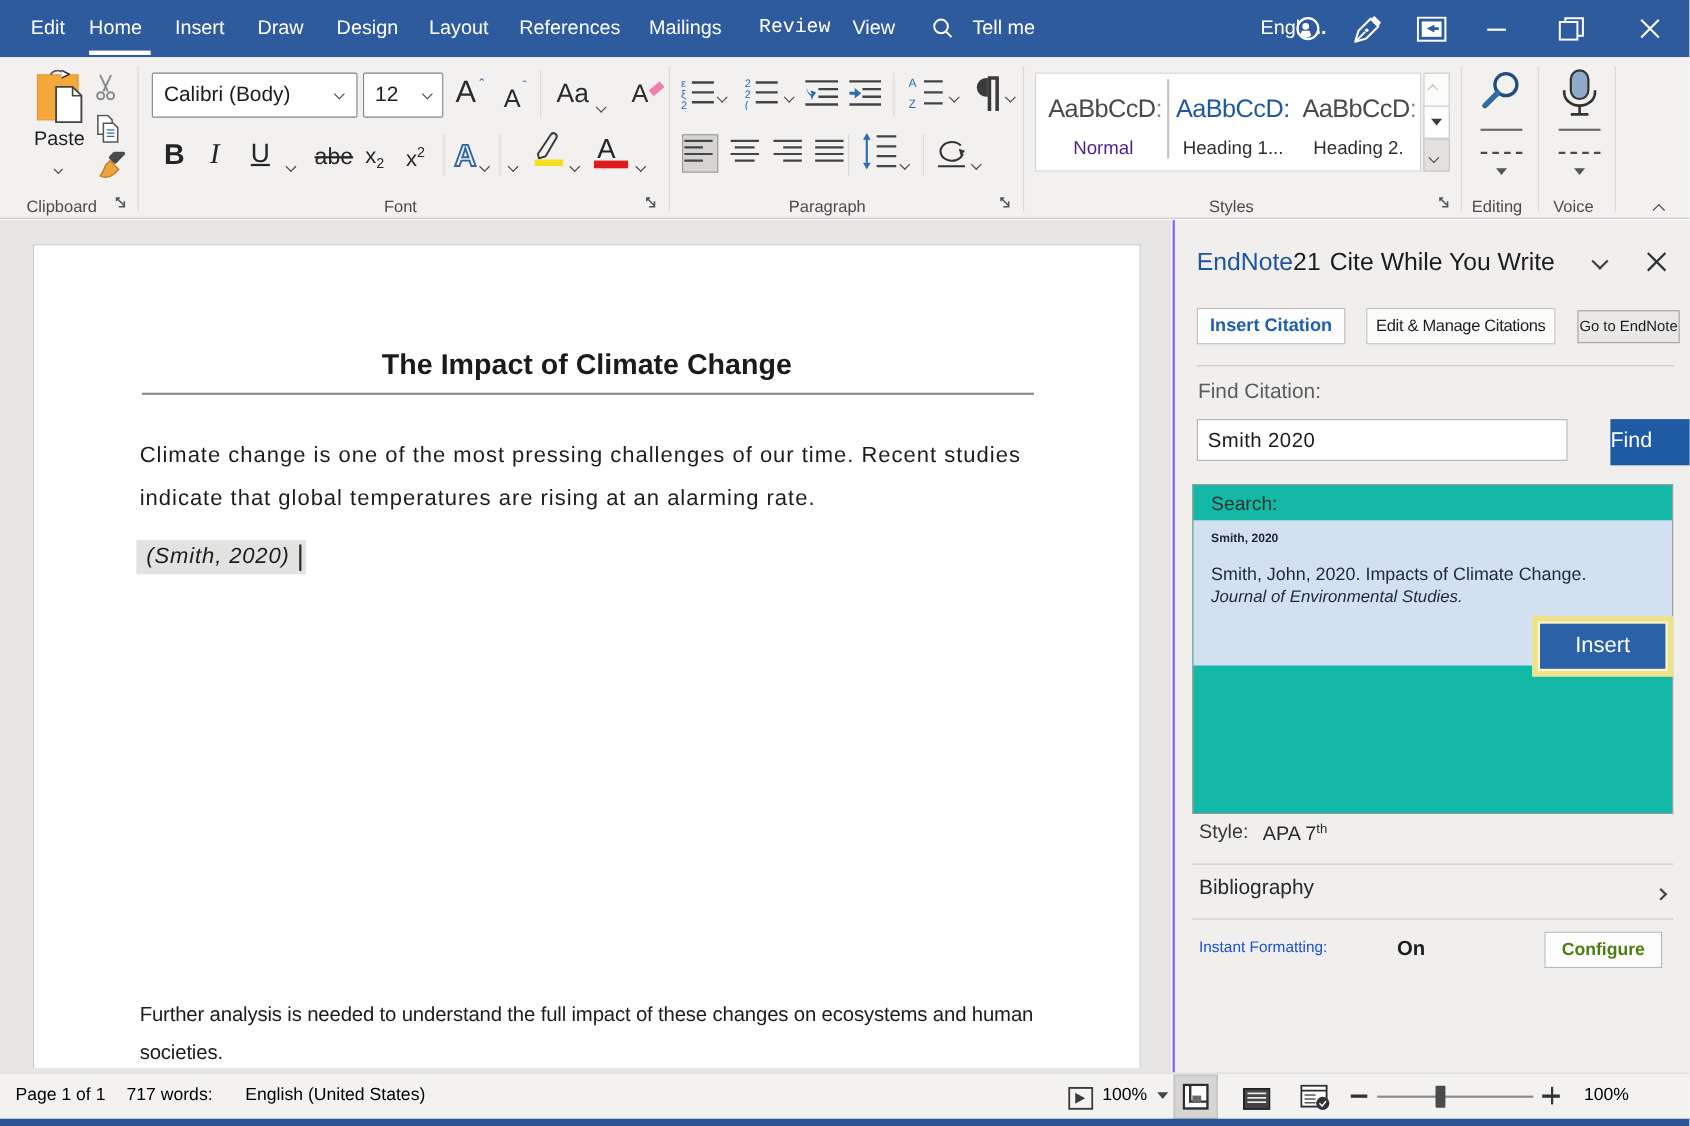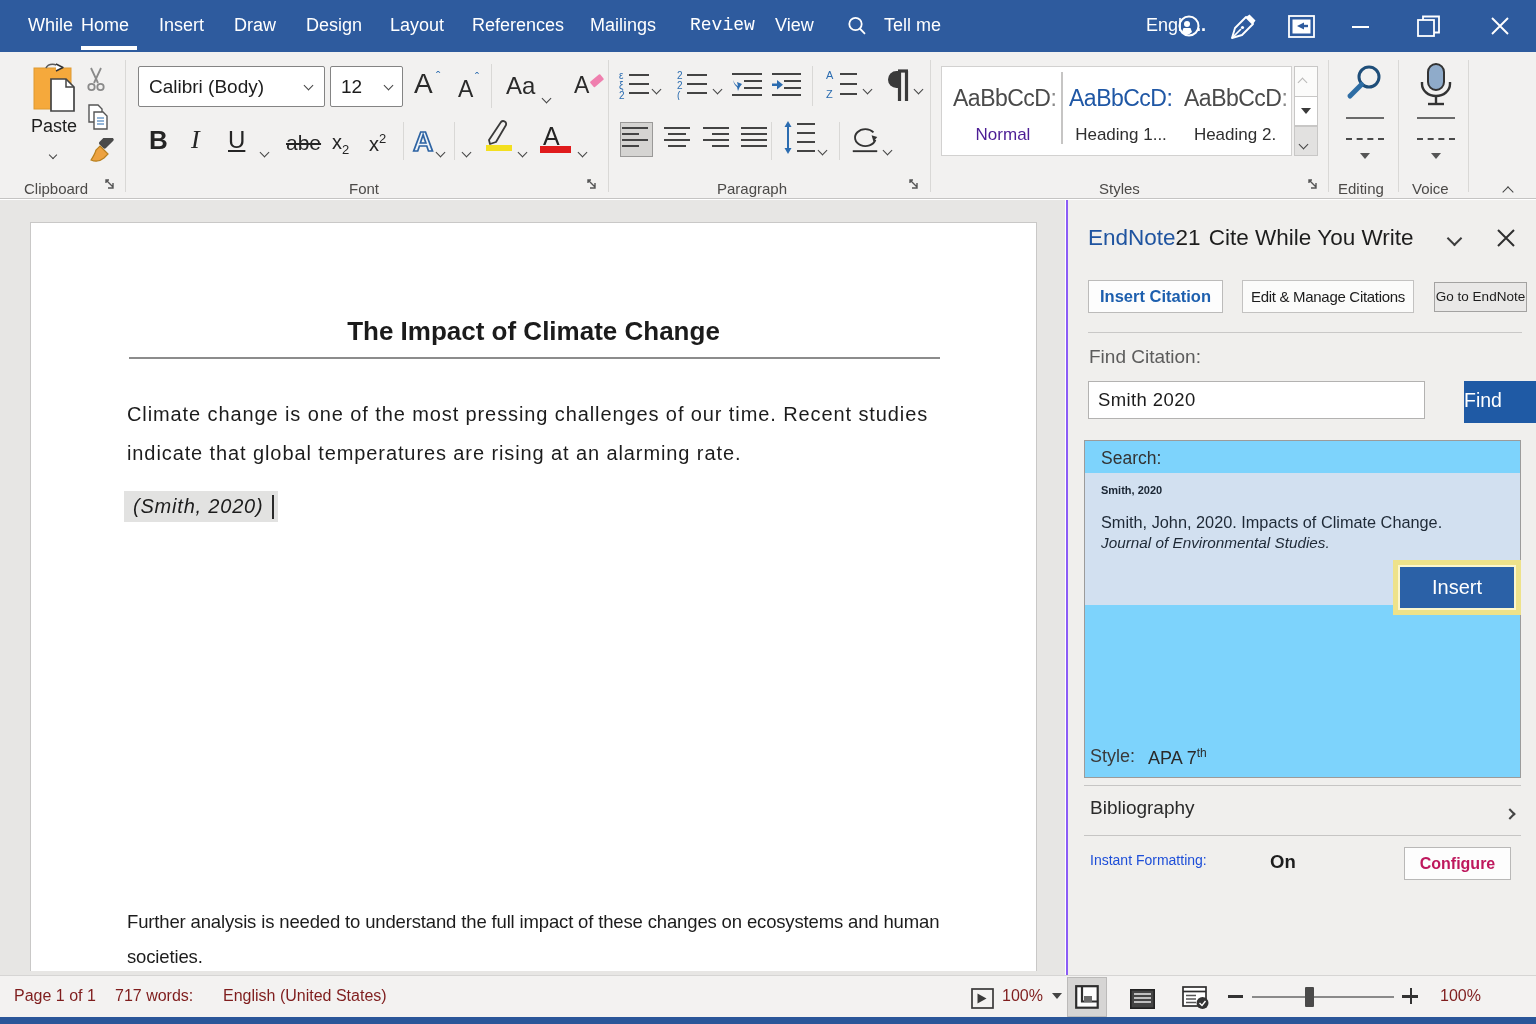--- a/index.html
+++ b/index.html
@@ -12,28 +12,28 @@
 
 #ribbon { position:absolute; left:0; top:52px; width:1536px; height:147px; background:#f2f1f0; border-bottom:1px solid #c5c4c3; }
 .rsep { position:absolute; top:8px; height:132px; width:1px; background:#d9d8d6; }
 .grplabel { position:absolute; top:128px; font-size:15px; color:#4c4a48; }
 .cv { display:inline-block; width:7px; height:7px; border-right:1.8px solid #444; border-bottom:1.8px solid #444; transform:rotate(45deg); }
 
 #docarea { position:absolute; left:0; top:200px; width:1065px; height:775px; background:#e7e6e4; }
 #page { position:absolute; left:30px; top:22px; width:1007px; height:749px; background:#fff; border:1px solid #c9c8c7; border-bottom:none; }
 #panel { position:absolute; left:1066px; top:200px; width:470px; height:775px; background:#f0efed; border-left:2px solid #8b5cf6; }
 
-#statusbar { position:absolute; left:0; top:975px; width:1536px; height:42px; background:#f3f2f1; border-top:1px solid #d6d5d4; font-size:16px; color:#7f1d1d; }
+#statusbar { position:absolute; left:0; top:975px; width:1536px; height:42px; background:#f3f2f1; border-top:1px solid #d6d5d4; font-size:16px; color:#000000; }
 #bluestrip { position:absolute; left:0; top:1017px; width:1536px; height:7px; background:#2a5699; }
 </style>
 </head>
 <body>
 
 <div id="titlebar">
-  <span class="menuitem" style="left:28px;">While</span>
+  <span class="menuitem" style="left:28px;">Edit</span>
   <span class="menuitem" style="left:81px;">Home</span>
   <div class="abs" style="left:81px;top:46px;width:56px;height:3.5px;background:#fff;"></div>
   <span class="menuitem" style="left:159px;">Insert</span>
   <span class="menuitem" style="left:234px;">Draw</span>
   <span class="menuitem" style="left:306px;">Design</span>
   <span class="menuitem" style="left:390px;">Layout</span>
   <span class="menuitem" style="left:472px;">References</span>
   <span class="menuitem" style="left:590px;">Mailings</span>
   <span class="menuitem" style="left:690px;font-family:Liberation Mono, monospace;">Review</span>
   <span class="menuitem" style="left:775px;">View</span>
@@ -279,39 +279,39 @@
 
   <div class="abs" style="left:20px;top:80px;width:135px;height:33px;background:#fdfdfd;border:1px solid #bcbbba;font-size:16.5px;font-weight:bold;color:#1d5fae;text-align:center;line-height:31px;">Insert Citation</div>
   <div class="abs" style="left:174px;top:80px;width:172px;height:33px;background:#fbfbfa;border:1px solid #c3c2c1;font-size:15px;color:#1c1c1c;text-align:center;line-height:31px;letter-spacing:-0.3px;">Edit &amp; Manage Citations</div>
   <div class="abs" style="left:366px;top:82px;width:93px;height:30px;background:#e9e8e7;border:1px solid #a3a2a1;font-size:13.5px;color:#1c1c1c;text-align:center;line-height:28px;">Go to EndNote</div>
   <div class="abs" style="left:20px;top:132px;width:434px;height:1px;background:#c9c8c7;"></div>
 
   <div class="abs" style="left:21px;top:146px;font-size:19px;color:#5c5c5c;">Find Citation:</div>
   <div class="abs" style="left:20px;top:181px;width:337px;height:38px;background:#fff;border:1px solid #b3b2b1;font-size:18.5px;letter-spacing:0.4px;color:#1b1b1b;line-height:36px;padding-left:9px;">Smith 2020</div>
   <div class="abs" style="left:361px;top:181px;width:93px;height:42px;background:#1f5aa5;font-size:19.5px;color:#fff;text-align:left;line-height:39px;margin-left:35px;">Find</div>
 
-  <div class="abs" style="left:16px;top:240px;width:437px;height:338px;background:#7dd3fc;border:1px solid #9c9b9a;">
+  <div class="abs" style="left:16px;top:240px;width:437px;height:300px;background:#14b8a6;border:1px solid #9c9b9a;">
     <div class="abs" style="left:16px;top:7px;font-size:17.5px;color:#333;">Search:</div>
     <div class="abs" style="left:0;top:32px;width:435px;height:132px;background:#d2e0f0;"></div>
     <div class="abs" style="left:16px;top:43px;font-size:11px;font-weight:bold;color:#1a2533;">Smith, 2020</div>
     <div class="abs" style="left:16px;top:72px;font-size:16.3px;color:#1e2936;">Smith, John, 2020. Impacts of Climate Change.</div>
     <div class="abs" style="left:16px;top:93px;font-size:15.3px;font-style:italic;color:#1e2936;">Journal of Environmental Studies.</div>
     <div class="abs" style="left:308px;top:119px;width:128px;height:55px;border:5px solid #eee28a;background:#fbf6cd;"></div>
     <div class="abs" style="left:315px;top:126px;width:114px;height:41px;background:#2b61a7;font-size:20px;color:#fff;text-align:center;line-height:41px;">Insert</div>
   </div>
 
   <div class="abs" style="left:22px;top:546px;font-size:18px;color:#3a3a3a;">Style:</div>
   <div class="abs" style="left:80px;top:546px;font-size:18px;color:#2a2a2a;">APA 7<sup style="font-size:12px;">th</sup></div>
   <div class="abs" style="left:16px;top:585px;width:437px;height:1px;background:#c6c5c4;"></div>
   <div class="abs" style="left:22px;top:597px;font-size:19px;color:#2a2a2a;">Bibliography</div>
   <div class="abs" style="left:438px;top:604px;"><span class="cv" style="transform:rotate(-45deg);width:8px;height:8px;border-width:2px;border-color:#444;"></span></div>
   <div class="abs" style="left:16px;top:635px;width:437px;height:1px;background:#c6c5c4;"></div>
   <div class="abs" style="left:22px;top:652px;font-size:14px;color:#1d4ed8;">Instant Formatting:</div>
   <div class="abs" style="left:202px;top:651px;font-size:18.5px;font-weight:bold;color:#1d1d1d;">On</div>
-  <div class="abs" style="left:336px;top:647px;width:107px;height:33px;background:#fdfdfd;border:1px solid #b9b8b7;font-size:16px;font-weight:bold;color:#be185d;text-align:center;line-height:31px;">Configure</div>
+  <div class="abs" style="left:336px;top:647px;width:107px;height:33px;background:#fdfdfd;border:1px solid #b9b8b7;font-size:16px;font-weight:bold;color:#4d7c0f;text-align:center;line-height:31px;">Configure</div>
 </div>
 
 <div id="statusbar">
   <span class="abs" style="left:14px;top:11px;">Page 1 of 1</span>
   <span class="abs" style="left:115px;top:11px;">717 words:</span>
   <span class="abs" style="left:223px;top:11px;">English (United States)</span>
   <svg class="abs" style="left:971px;top:12px;" width="23" height="21" viewBox="0 0 23 21">
     <rect x="1" y="1" width="21" height="19" fill="none" stroke="#3a3a3a" stroke-width="1.7"></rect>
     <path d="M6.5 5.5 l9 5 -9 5 z" fill="#3a3a3a"></path>
   </svg>

